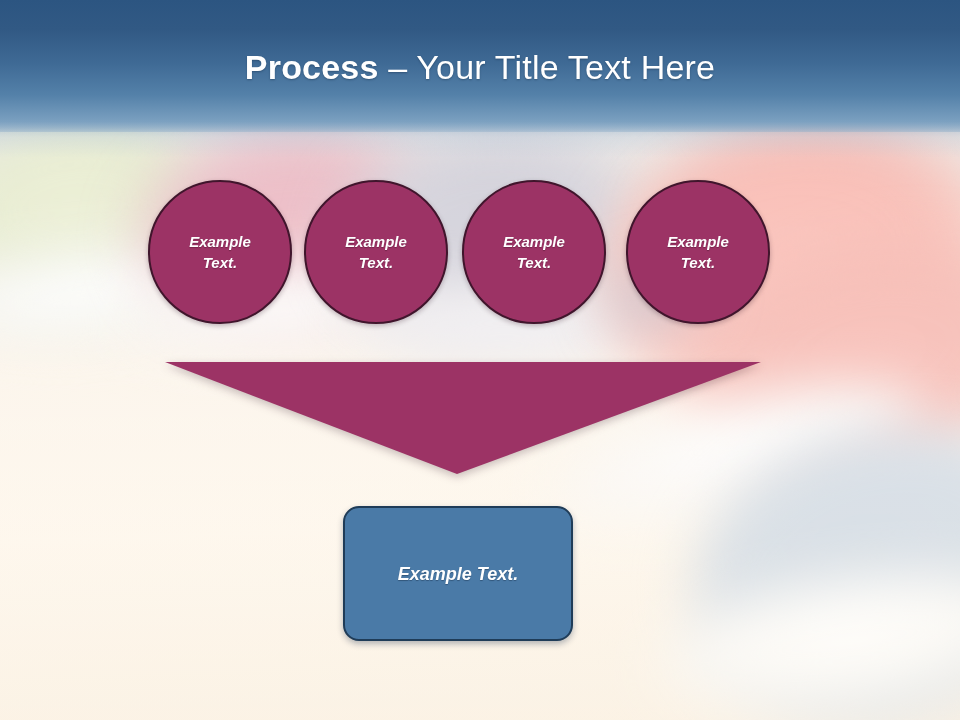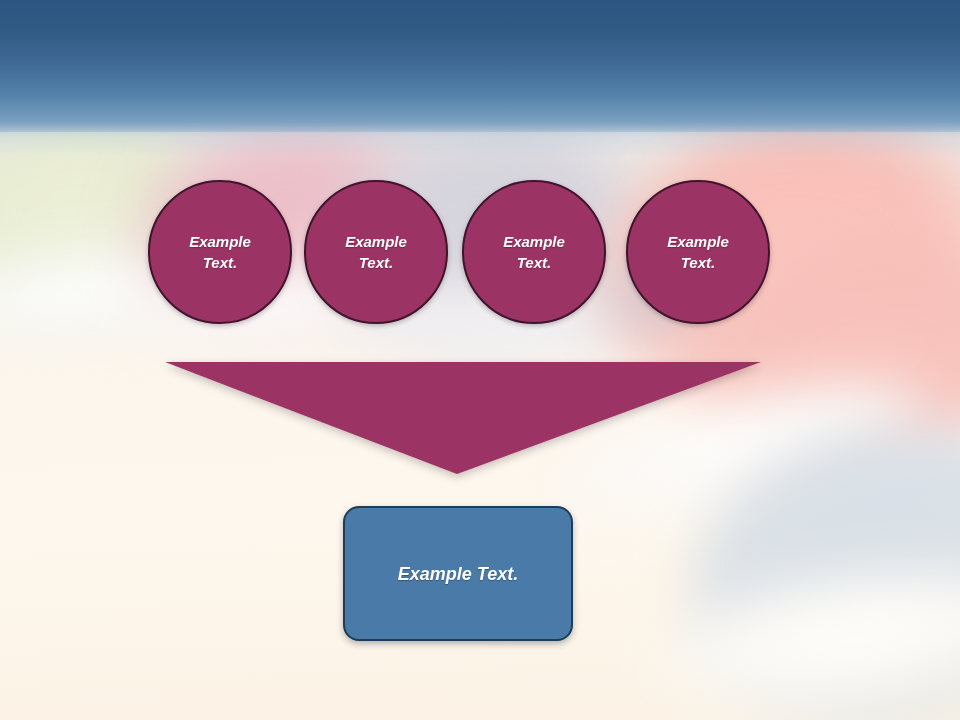--- a/index.html
+++ b/index.html
@@ -266,20 +266,23 @@
     <div class="blob blob-dots"></div>
     <div class="blob blob-salmon-sole"></div>
     <div class="blob blob-bluegrey"></div>
     <div class="blob blob-bluegrey-sole"></div>
     <div class="bg-wash"></div>
   </div>
 
   <div class="header-band"></div>
   <div class="header-fade"></div>
 
+  <div class="slide-title">
+    <span class="title-strong">Process</span><span class="title-rest"> – Your Title Text Here</span>
+  </div>
 
   <div class="circle" id="circle-1">
     <span class="circle-label">Example Text.</span>
   </div>
   <div class="circle" id="circle-2">
     <span class="circle-label">Example Text.</span>
   </div>
   <div class="circle" id="circle-3">
     <span class="circle-label">Example Text.</span>
   </div>

